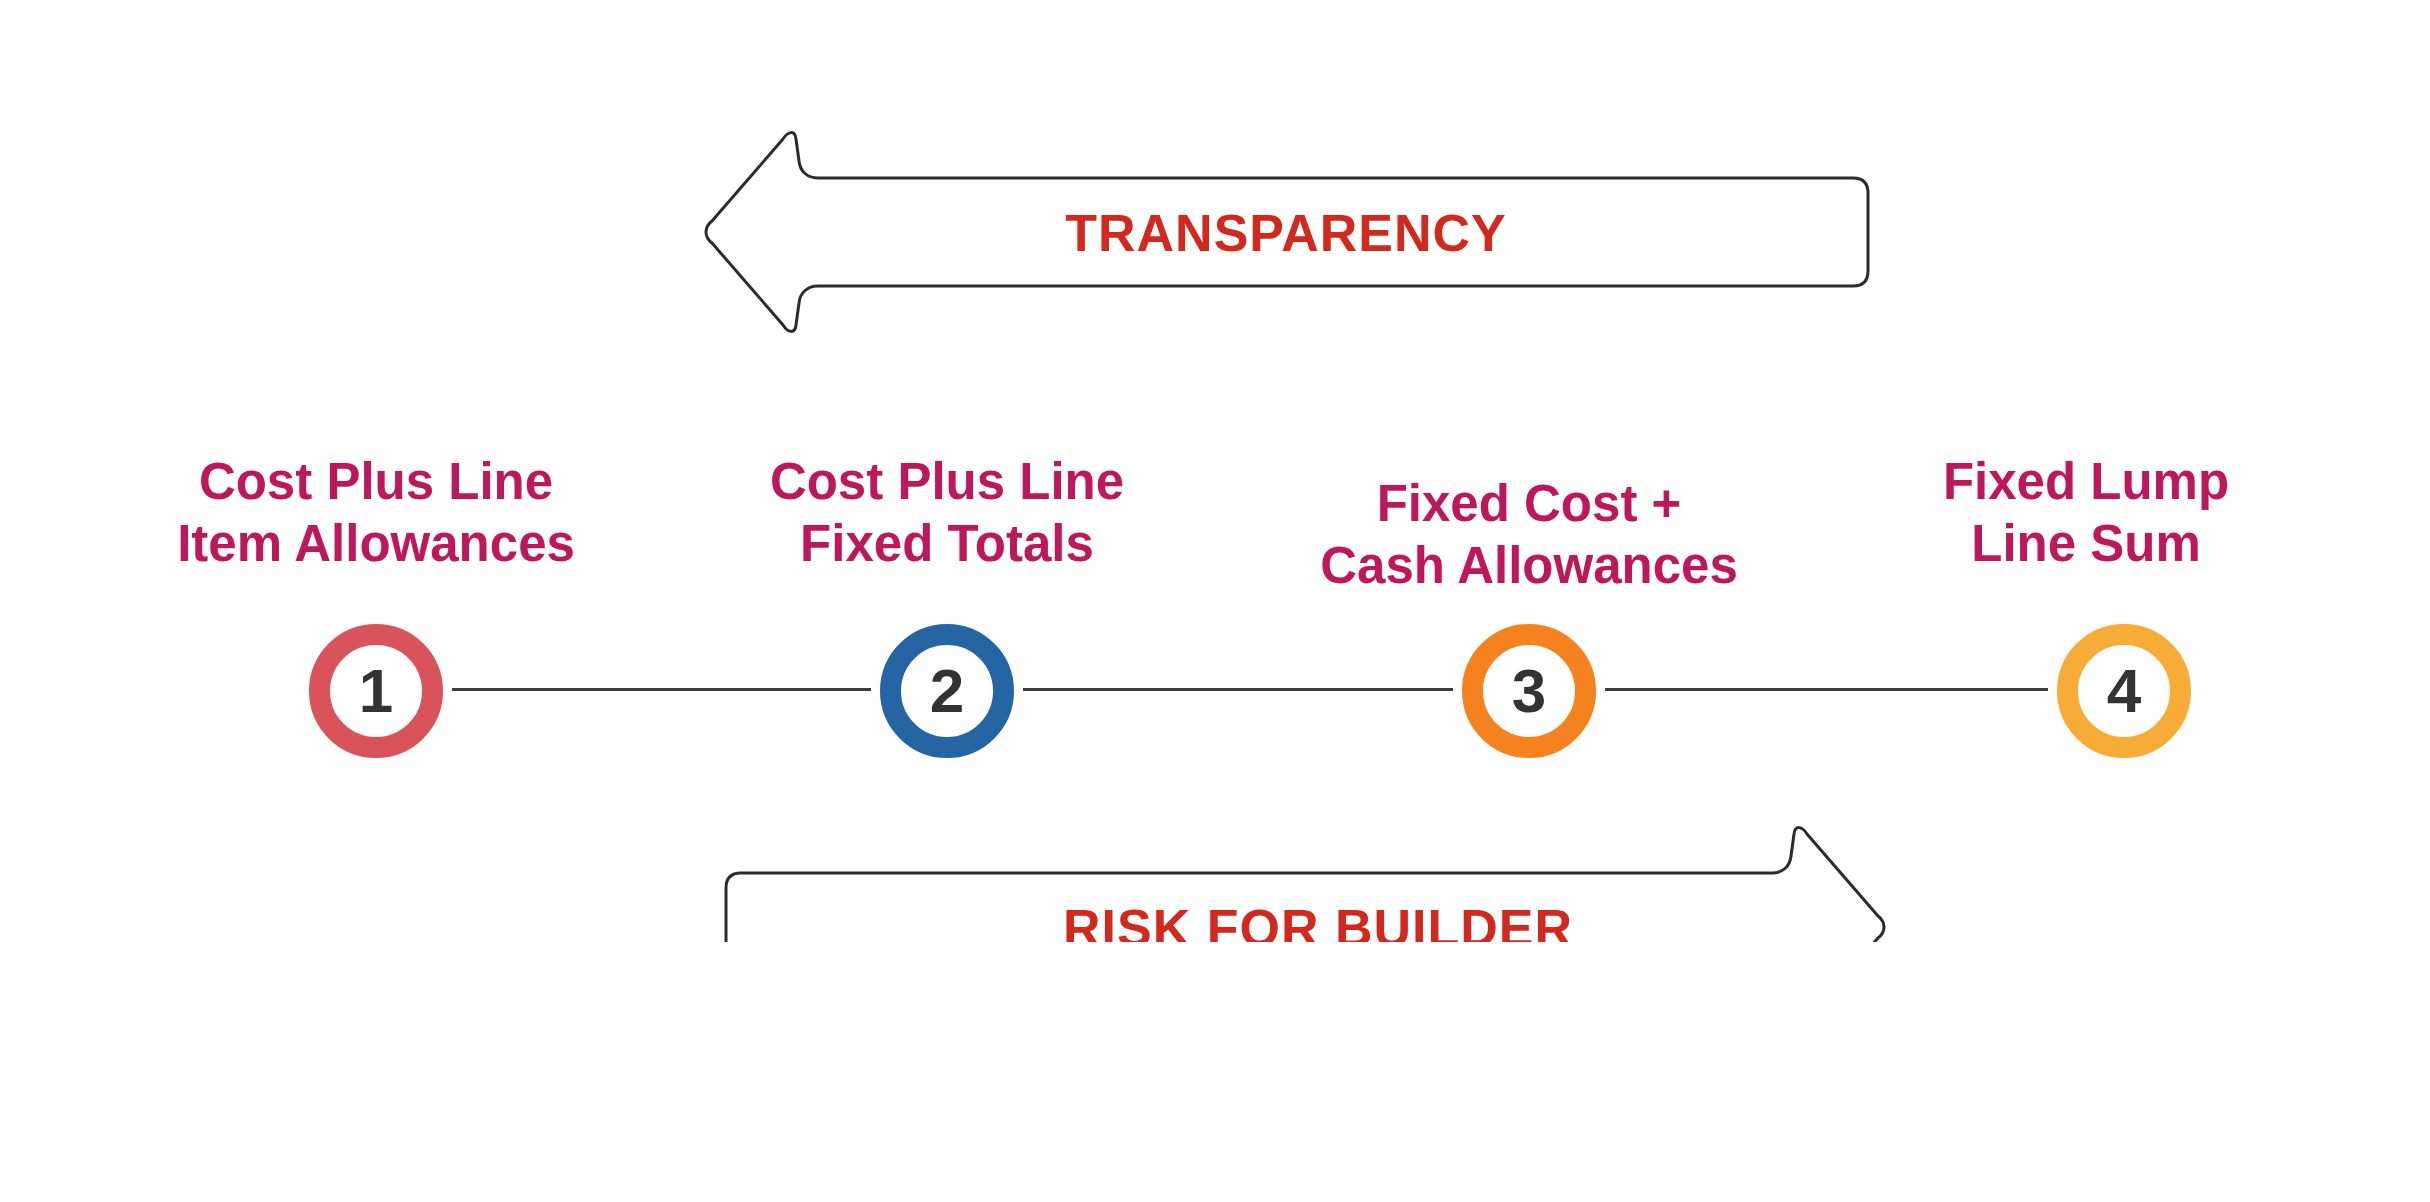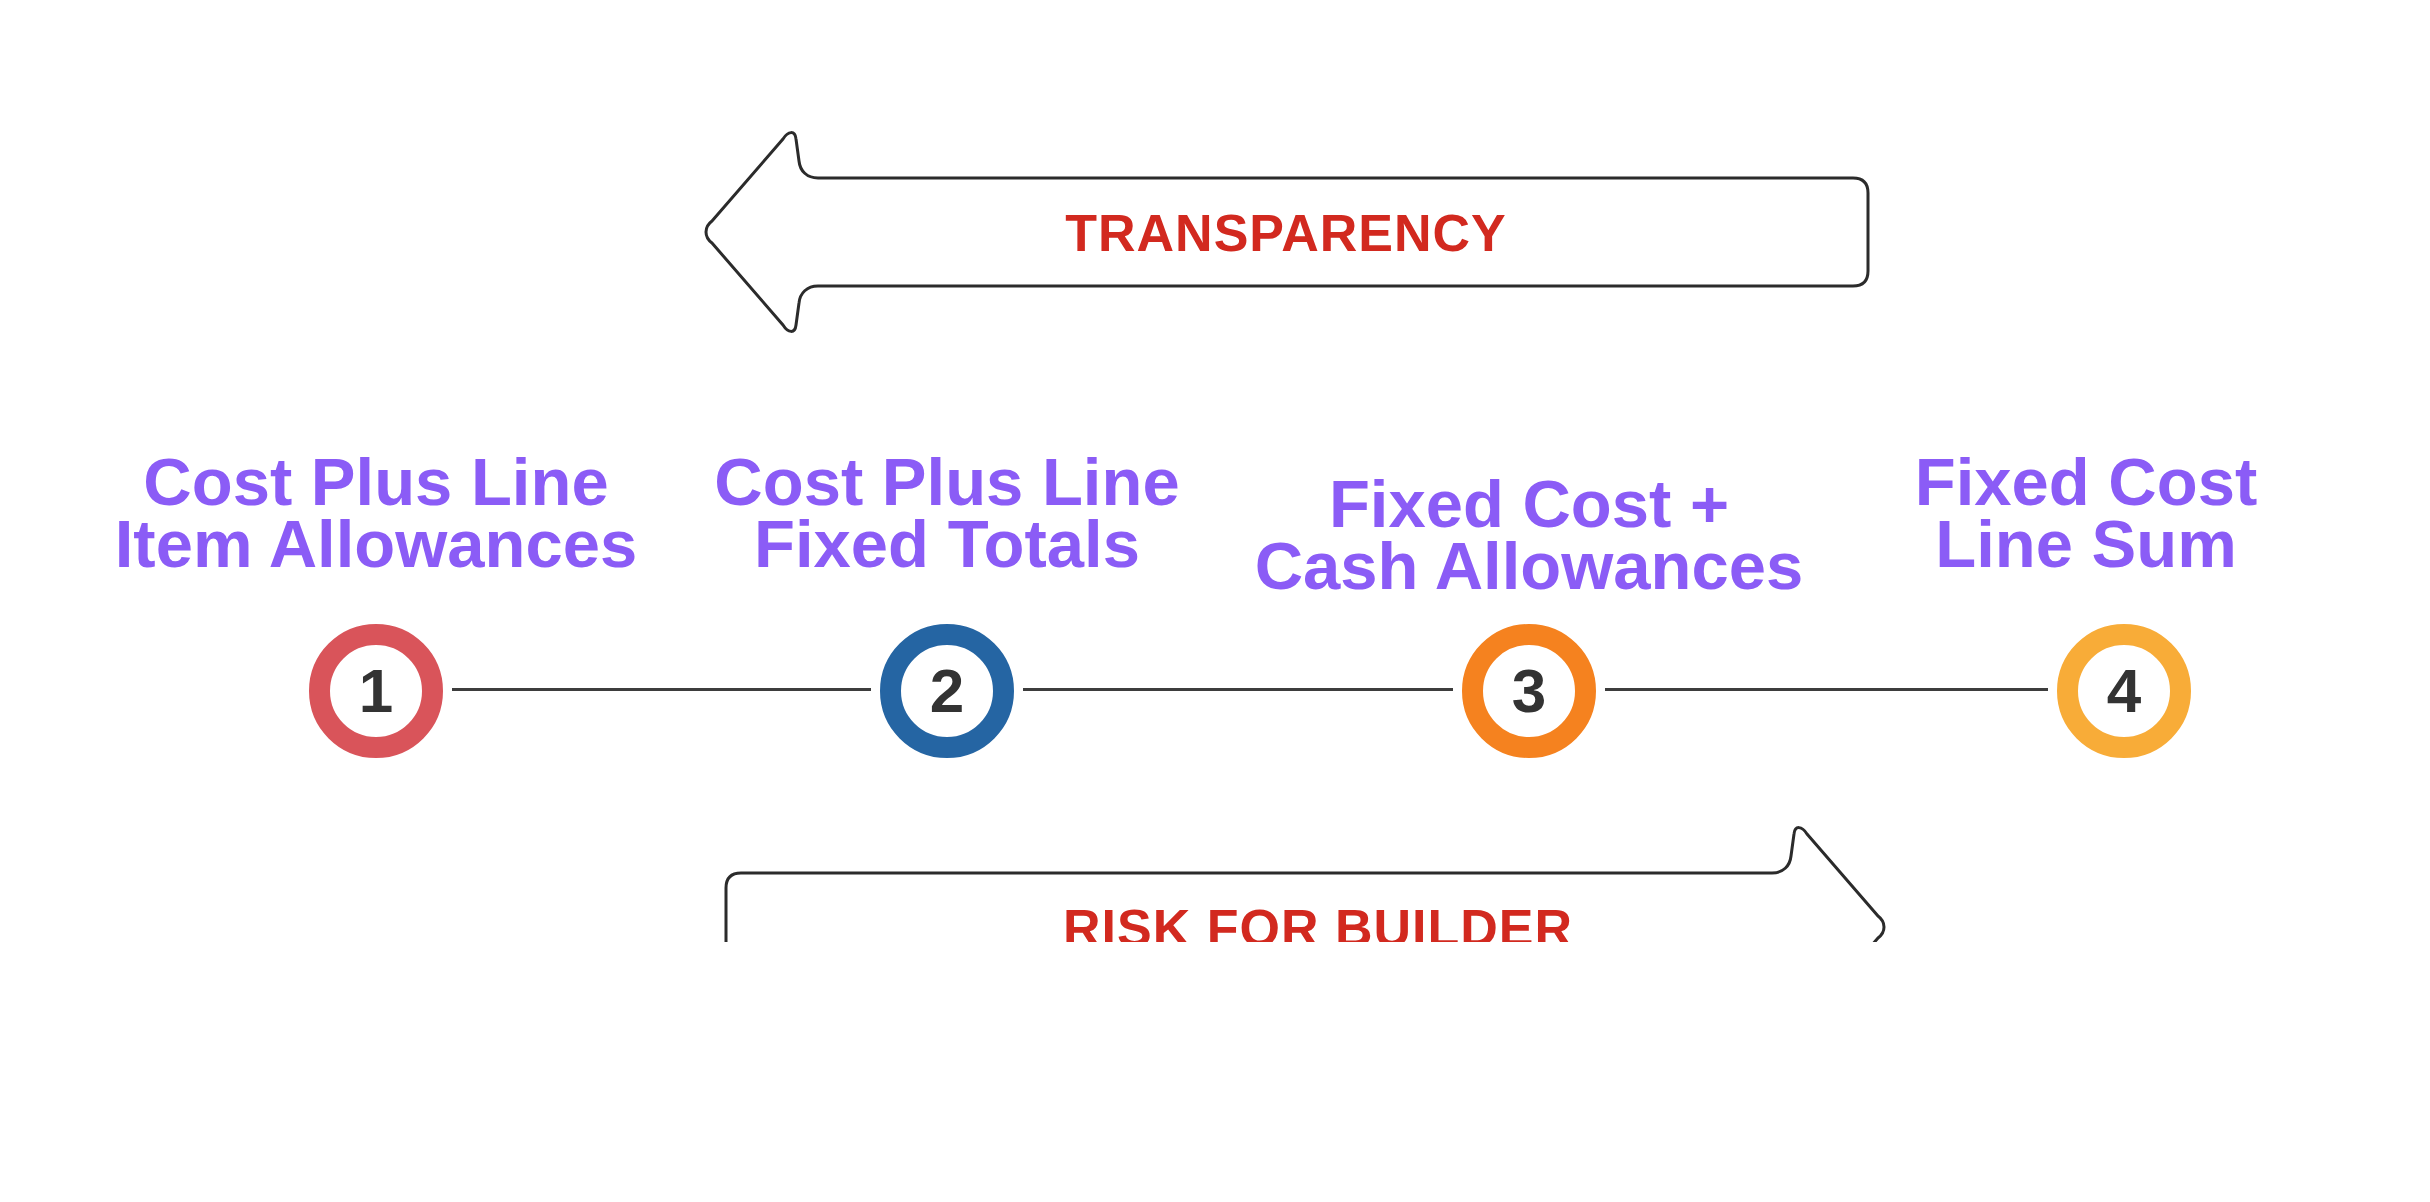--- a/index.html
+++ b/index.html
@@ -24,23 +24,23 @@
     font-weight: bold;
     font-size: 52px;
     letter-spacing: 1px;
     white-space: nowrap;
   }
   .stage-label {
     position: absolute;
     width: 640px;
     text-align: center;
     font-weight: bold;
-    font-size: 67px;
+    font-size: 51px;
     line-height: 62px;
-    color: #8b5cf6;
+    color: #be185d;
     white-space: nowrap;
   }
   .stage-circle {
     position: absolute;
     width: 92px;
     height: 92px;
     border: 21px solid #999;
     border-radius: 50%;
     background: #ffffff;
     display: flex;
@@ -111,21 +111,21 @@
   </div>
   <div class="stage-label" style="left:627px; top:451px;">
     <div>Cost Plus Line</div>
     <div>Fixed Totals</div>
   </div>
   <div class="stage-label" style="left:1209px; top:473px;">
     <div>Fixed Cost +</div>
     <div>Cash Allowances</div>
   </div>
   <div class="stage-label" style="left:1766px; top:451px;">
-    <div>Fixed Cost</div>
+    <div>Fixed Lump</div>
     <div>Line Sum</div>
   </div>
 
   <div class="connector" style="left:452px;  width:419px;"></div>
   <div class="connector" style="left:1023px; width:430px;"></div>
   <div class="connector" style="left:1605px; width:443px;"></div>
 
   <div class="stage-circle" style="left: 309px; top: 624px; border-color: rgb(217, 84, 90);">
     <span class="stage-number">1</span>
   </div>

